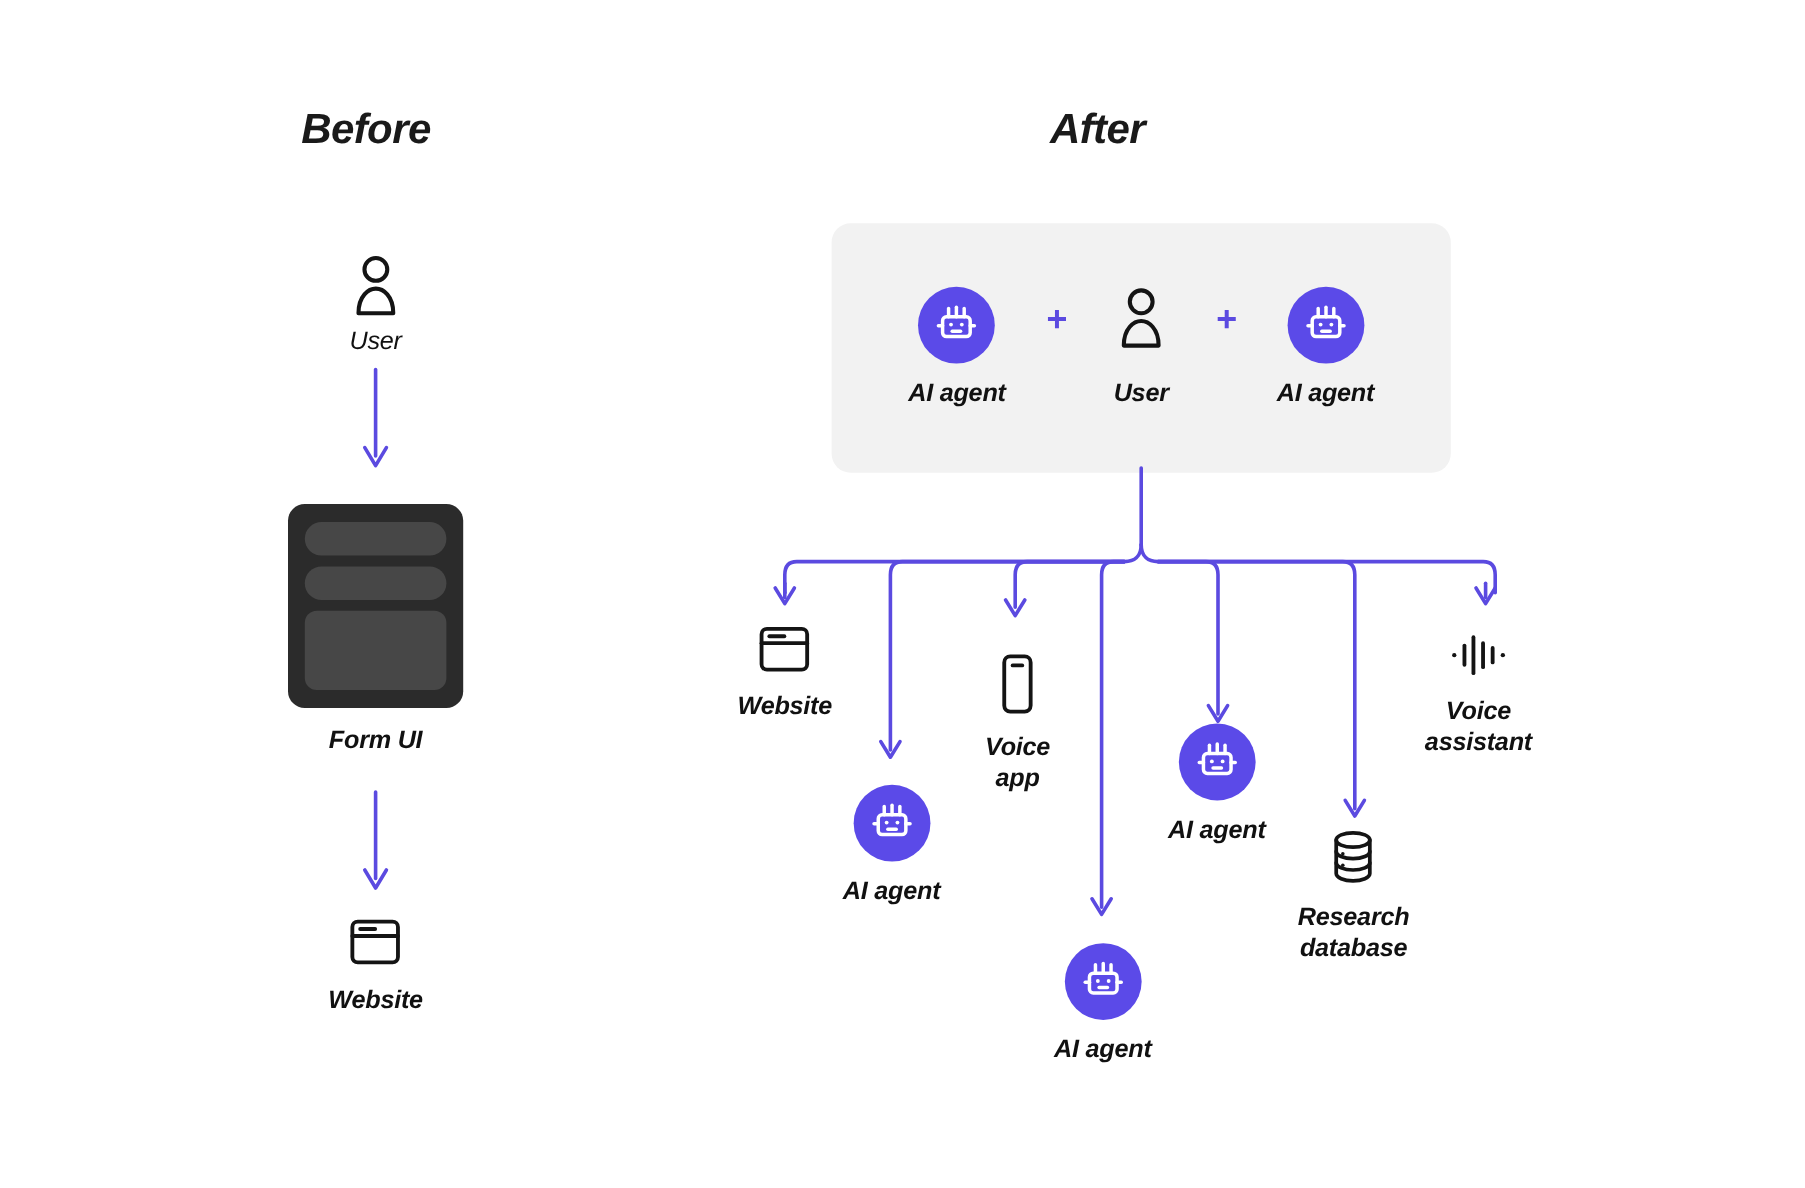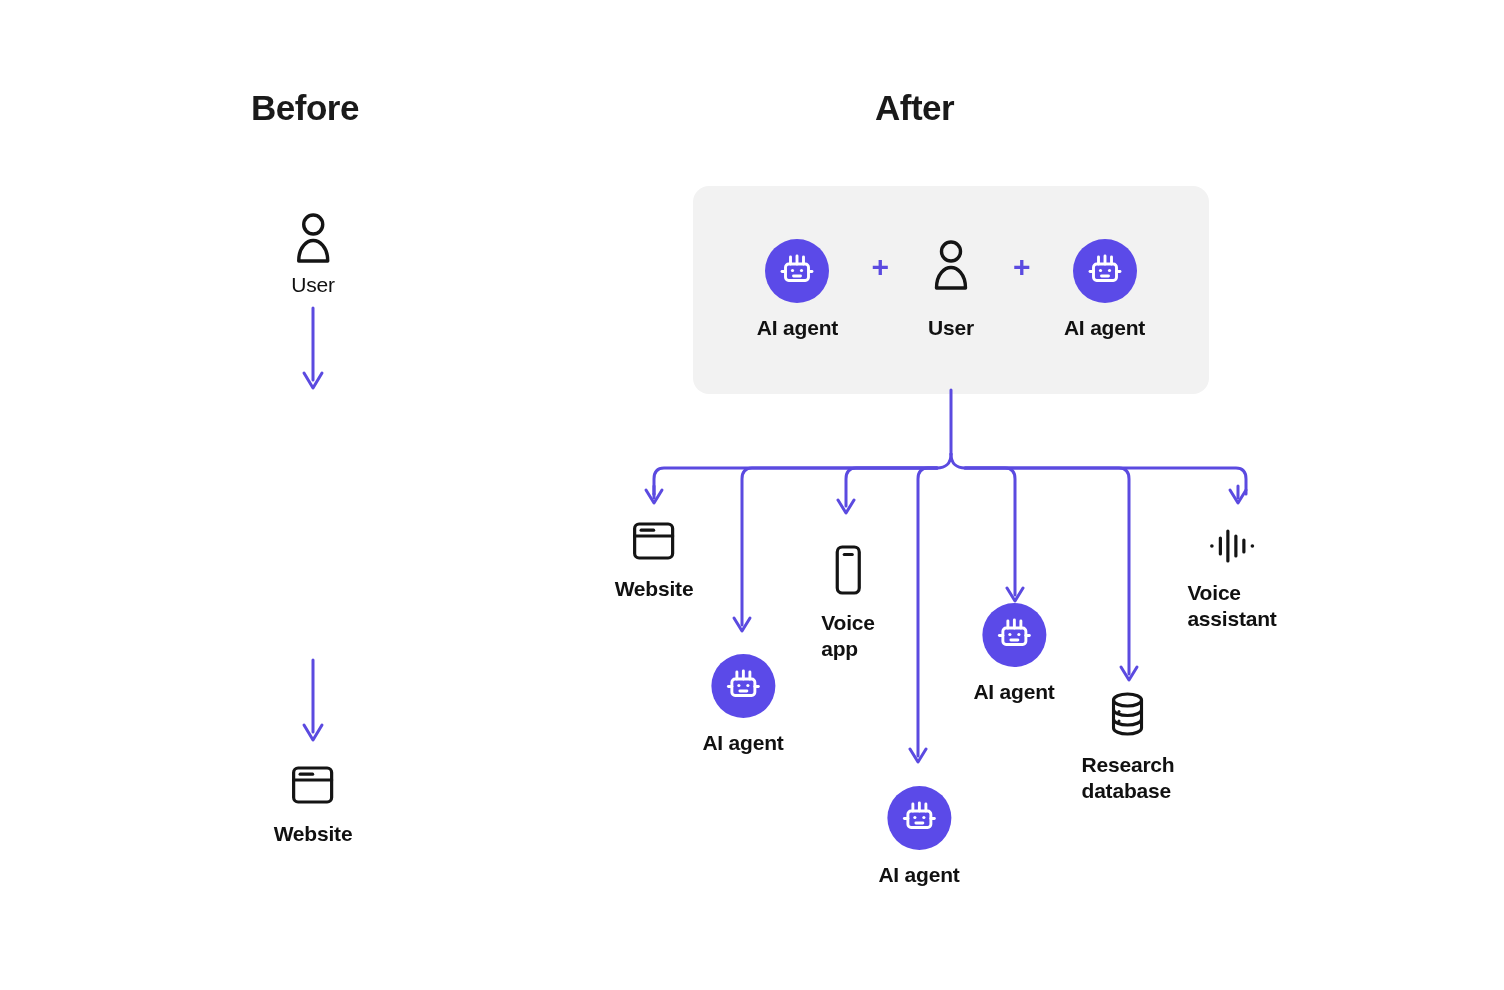--- a/index.html
+++ b/index.html
@@ -13,38 +13,39 @@
     position: relative;
     overflow: hidden;
     font-family: "Liberation Sans", sans-serif;
     color: #191919;
   }
   .stage {
     position: absolute;
     left: 0; top: 0;
     width: 1504px;
     height: 694px;
+    font-style: italic;
   }
   .abs { position: absolute; }
 
   
   .section-title {
     font-size: 35px;
     font-weight: bold;
     letter-spacing: -0.5px;
     color: #1a1a1a;
     white-space: nowrap;
   }
 
   
   .node-label {
     font-size: 21px;
     font-weight: bold;
     color: #111111;
-    text-align: left;
+    text-align: center;
     white-space: pre-line;
     line-height: 1.22;
     letter-spacing: -0.2px;
   }
   .node-label.regular {
     font-weight: normal;
   }
 
   
   .node {
@@ -126,20 +127,31 @@
       </svg>
     </div>
     <div class="node-label regular" style="margin-top:8px;">User</div>
   </div>
 
   <svg class="abs" style="left:297px; top:308px;" width="34" height="88">
     <path d="M16 0 L16 72" stroke="#5B4AE0" stroke-width="3" fill="none" stroke-linecap="round"></path>
     <path d="M7 65 L16 80 L25 65" stroke="#5B4AE0" stroke-width="3" fill="none" stroke-linecap="round" stroke-linejoin="round"></path>
   </svg>
 
+  <div class="node" style="left:313px; top:420px;">
+    <div class="icon-wrap" style="position:relative; width:146px; height:170px;">
+      <div class="formui-card" style="left:0; top:0; width:146px; height:170px; background:#2B2B2B;"></div>
+      <div class="formui-card" style="left:0; top:0; width:146px; height:170px;">
+        <div class="bar" style="left:14px; top:15px; width:118px; height:28px; background:#474747;"></div>
+        <div class="bar" style="left:14px; top:52px; width:118px; height:28px; background:#474747;"></div>
+        <div class="block" style="left:14px; top:89px; width:118px; height:66px; background:#474747;"></div>
+      </div>
+    </div>
+    <div class="node-label" style="margin-top:14px;">Form UI</div>
+  </div>
 
   <svg class="abs" style="left:297px; top:660px;" width="34" height="90">
     <path d="M16 0 L16 72" stroke="#5B4AE0" stroke-width="3" fill="none" stroke-linecap="round"></path>
     <path d="M7 65 L16 80 L25 65" stroke="#5B4AE0" stroke-width="3" fill="none" stroke-linecap="round" stroke-linejoin="round"></path>
   </svg>
 
   <div class="node" style="left:313px; top:762px;">
     <div class="icon-wrap">
       <svg width="46" height="46" viewBox="0 0 46 46" fill="none" stroke="#141414" stroke-width="3.2" stroke-linecap="round" stroke-linejoin="round">
         <rect x="4" y="6" width="38" height="34" rx="4.5"></rect>

